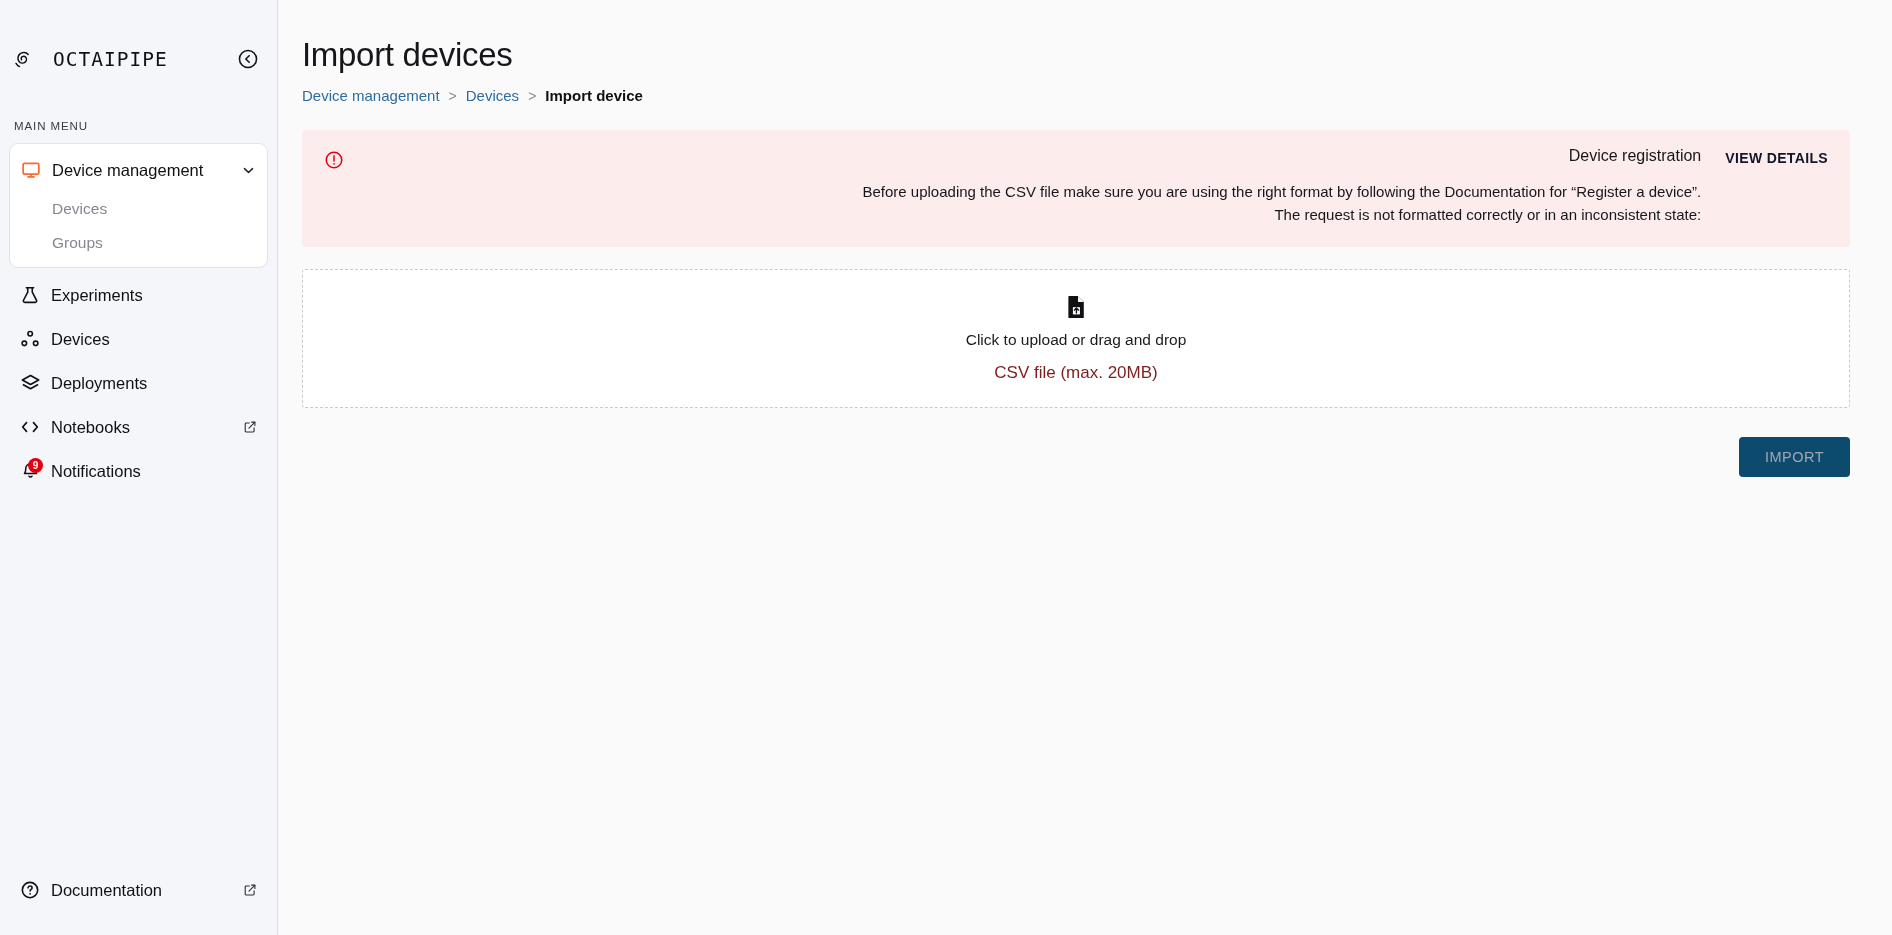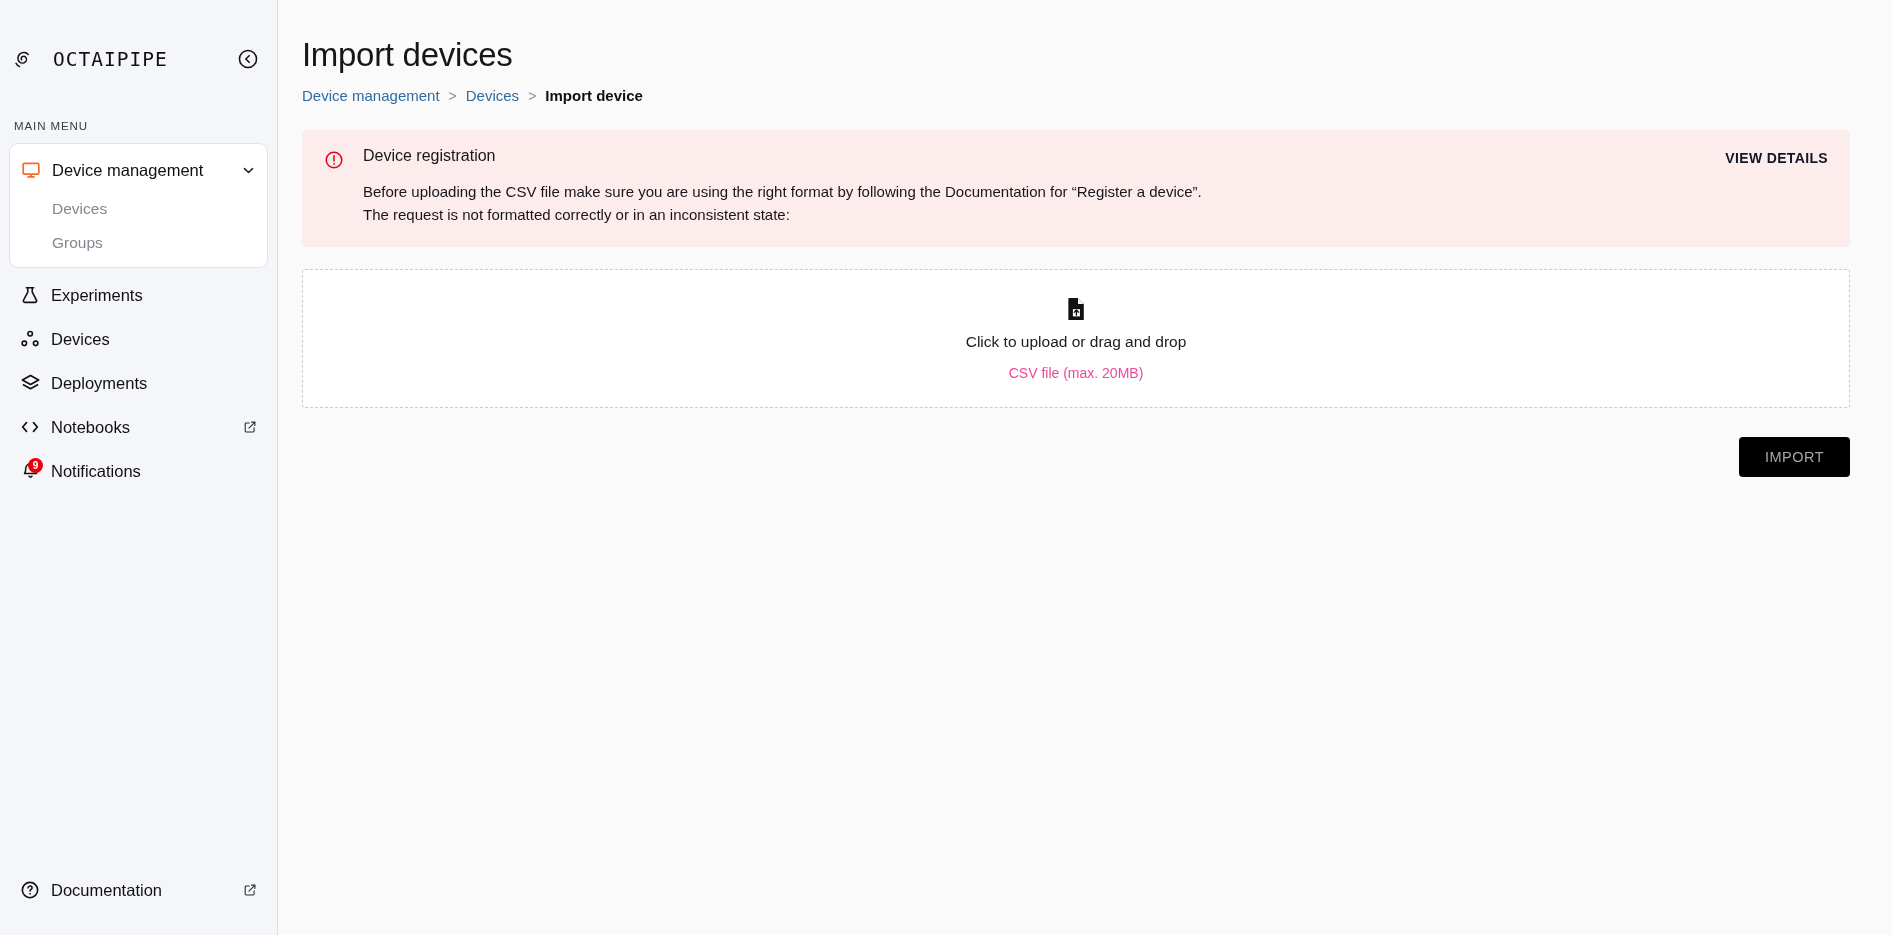--- a/index.html
+++ b/index.html
@@ -106,46 +106,46 @@
 
   .alert {
     margin-top: 26px;
     background: #fdecec;
     border-radius: 4px;
     display: flex; align-items: flex-start;
     padding: 17px 22px 21px 22px;
     position: relative;
   }
   .alert-ico { width: 20px; height: 20px; flex: none; margin: 3px 19px 0 0; }
-  .alert-body { flex: 1; }
+  .alert-body { flex: 1; text-align: right; }
   .alert-title { font-size: 16px; color: #17171b; margin-bottom: 16px; }
   .alert-line { font-size: 15px; color: #17171b; line-height: 1.5; }
   .view-details {
     color: #0f172a; font-size: 14px; font-weight: 700;
     letter-spacing: .35px; cursor: pointer;
     white-space: nowrap; margin: 3px 0 0 24px;
   }
 
   .dropzone {
     margin-top: 22px;
     height: 139px;
     background: #ffffff;
     border: 1px dashed #c9c9d2;
     border-radius: 3px;
     display: flex; flex-direction: column;
     align-items: center; justify-content: center;
     cursor: pointer;
   }
   .dz-ico { width: 21px; height: 24px; margin-bottom: 12px; }
   .dz-main { font-size: 15.5px; color: #1b1b20; margin-bottom: 14px; }
-  .dz-sub { font-size: 14px; color: #ec4899; }
+  .dz-sub { font-size: 17px; color: #7f1d1d; }
 
   .actions { display: flex; justify-content: flex-end; margin-top: 29px; }
   .import-btn {
-    background: #000000; color: #a6a6ae;
+    background: #0c4a6e; color: #a6a6ae;
     border: none; border-radius: 4px;
     font-family: "Liberation Sans", sans-serif;
     font-size: 14.5px; letter-spacing: .5px;
     padding: 12px 26px; cursor: default;
   }
 </style>
 </head>
 <body>
 
 <div class="app">

